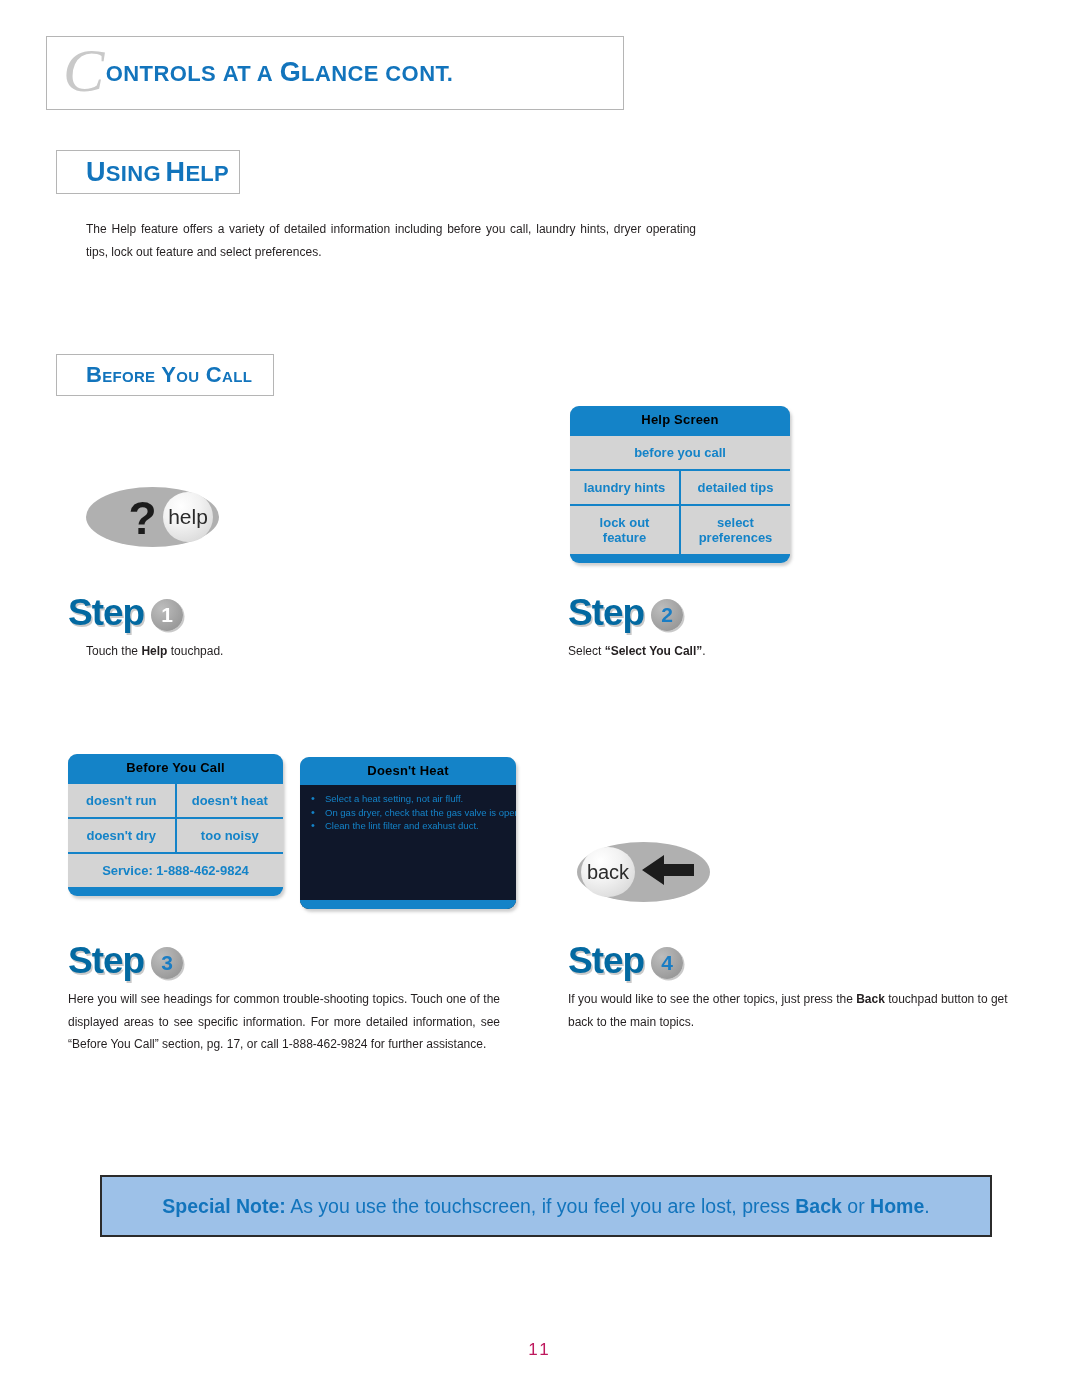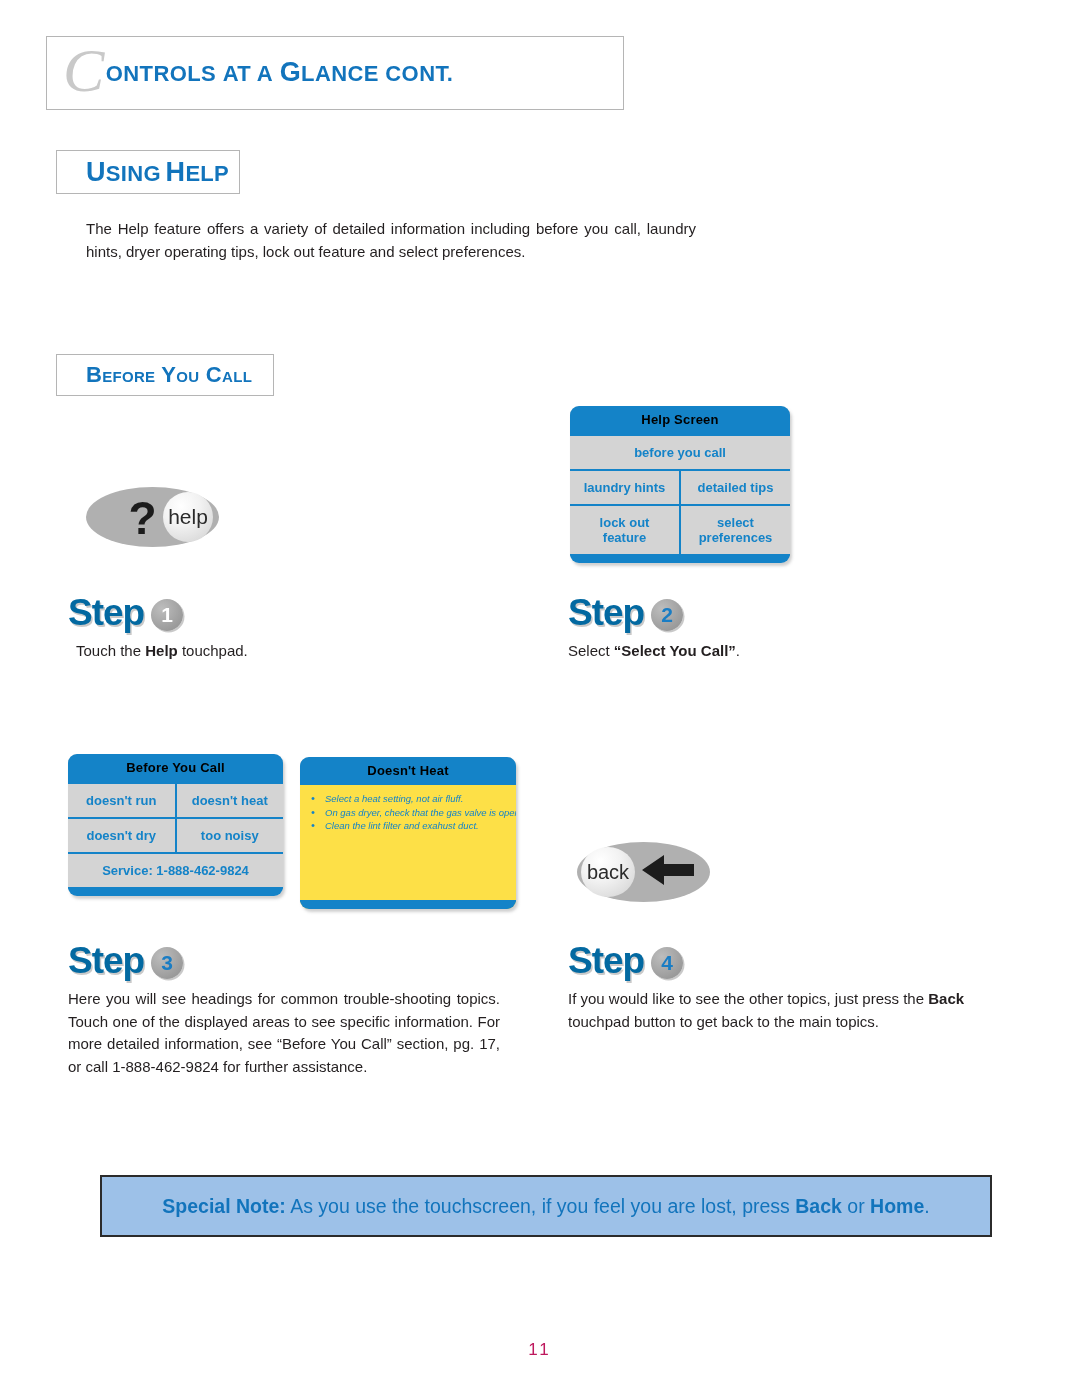--- a/index.html
+++ b/index.html
@@ -69,29 +69,29 @@
     white-space: nowrap;
     letter-spacing: 0.3px;
   }
   #using-help-box { left: 56px; top: 150px; width: 184px; height: 44px; }
   #before-you-call-box { left: 56px; top: 354px; width: 218px; height: 42px; }
 
   
   .para {
     position: absolute;
     font-family: "Liberation Sans", sans-serif;
-    font-size: 15px;
+    font-size: 12px;
     line-height: 22.5px;
     color: #231f20;
     text-align: justify;
   }
   #intro-para { left: 86px; top: 218px; width: 610px; }
   #step3-para { left: 68px; top: 988px; width: 432px; }
   #step4-para { left: 568px; top: 988px; width: 450px; text-align: left; }
-  #step1-caption { left: 76px; top: 640px; width: 420px; text-align: left; }
+  #step1-caption { left: 86px; top: 640px; width: 420px; text-align: left; }
   #step2-caption { left: 568px; top: 640px; width: 420px; text-align: left; }
 
   
   .step-head {
     position: absolute;
     display: flex;
     align-items: center;
     gap: 7px;
   }
   .step-word {
@@ -183,23 +183,22 @@
     white-space: nowrap;
   }
   .bullets li::before {
     content: "\2022";
     position: absolute;
     left: 2px;
     top: -1px;
     font-size: 11px;
   }
   .heat-body {
-    background: #fde047;
+    background: #0f172a;
     height: 100%;
-    font-style: italic;
   }
   #doesnt-heat-screen .scr-bottombar {
     position: absolute;
     left: 0; right: 0; bottom: 0;
   }
 
   
   .touchpad {
     position: absolute;
     border-radius: 50%;

